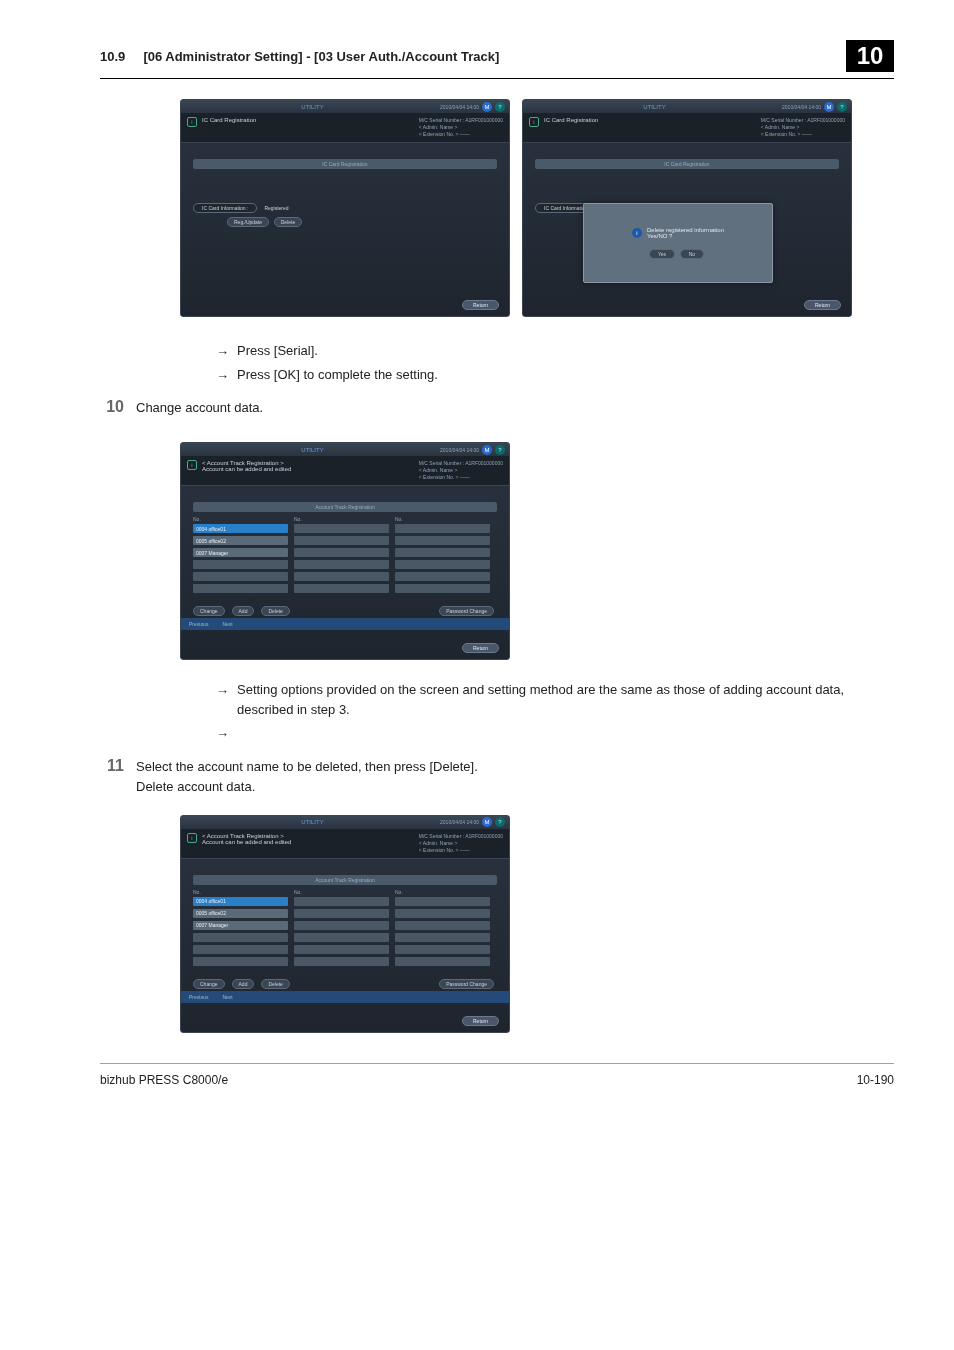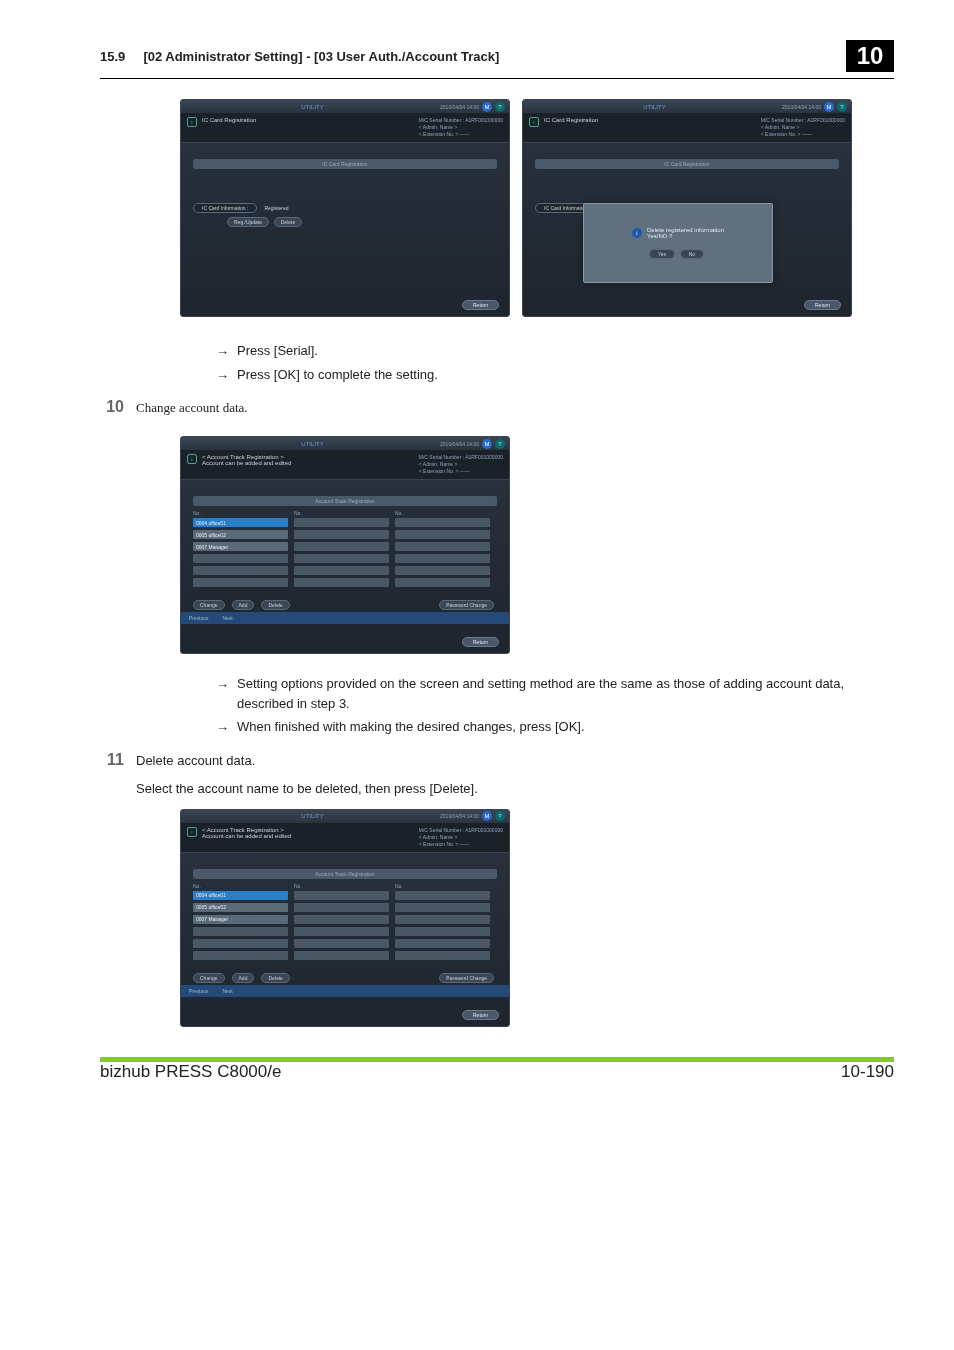--- a/index.html
+++ b/index.html
@@ -175,36 +175,36 @@
     font-size: 16px;
     font-weight: bold;
     color: #666;
     padding-right: 12px;
   }
   .step-body { flex: 1; line-height: 1.55; }
   .single-screen { margin: 10px 0 20px 80px; }
   .footer {
     display: flex;
     justify-content: space-between;
-    border-top: 5px solid #84cc16;
+    border-top: 1px solid #84cc16;
     margin-top: 30px;
-    padding-top: 0;
-    font-size: 17px;
+    padding-top: 9px;
+    font-size: 12px;
   }
   .reg-row { display: flex; align-items: center; gap: 4px; margin-top: 6px; }
 </style>
 </head>
 <body>
 
 <div class="page">
   <div class="header-line">
     <div class="header-title">
-      <span>15.9</span>
+      <span>10.9</span>
       &nbsp;&nbsp;&nbsp;
-      <span>[02 Administrator Setting] - [03 User Auth./Account Track]</span>
+      <span>[06 Administrator Setting] - [03 User Auth./Account Track]</span>
     </div>
     <div class="chapter-badge">10</div>
   </div>
   <hr class="thin-rule">
 
   <div class="screens-row">
 
     <div class="screen">
       <div class="screen-topbar">
         <span class="utility">UTILITY</span>
@@ -283,21 +283,21 @@
       </div>
     <div class="line">
         <span class="arrow">→</span>
         <span>Press [OK] to complete the setting.</span>
       </div>
   </div>
 
   <div class="step-row">
     <div class="step-num">10</div>
     <div class="step-body">
-      <div style="margin-bottom:8px;font-family:Liberation Serif, serif;">Change account data.</div>
+      <div style="margin-bottom:14px;">Change account data.</div>
     </div>
   </div>
 
   <div class="single-screen">
     <div class="screen">
       <div class="screen-topbar">
         <span class="utility">UTILITY</span>
         <span class="timestamp">2010/04/04  14:00</span>
         <span class="round-icon blue">M</span>
         <span class="round-icon teal">?</span>
@@ -361,29 +361,28 @@
     </div>
   </div>
 
   <div class="instructions">
     <div class="line">
         <span class="arrow">→</span>
         <span>Setting options provided on the screen and setting method are the same as those of adding account data, described in step 3.</span>
       </div>
     <div class="line">
         <span class="arrow">→</span>
-        <span>When finished with making the desired changes, press [OK].</span>
       </div>
   </div>
 
   <div class="step-row">
     <div class="step-num">11</div>
     <div class="step-body">
+      <div>Select the account name to be deleted, then press [Delete].</div>
       <div style="margin-bottom:8px;">Delete account data.</div>
-      <div>Select the account name to be deleted, then press [Delete].</div>
     </div>
   </div>
 
   <div class="single-screen">
     <div class="screen">
       <div class="screen-topbar">
         <span class="utility">UTILITY</span>
         <span class="timestamp">2010/04/04  14:00</span>
         <span class="round-icon blue">M</span>
         <span class="round-icon teal">?</span>

